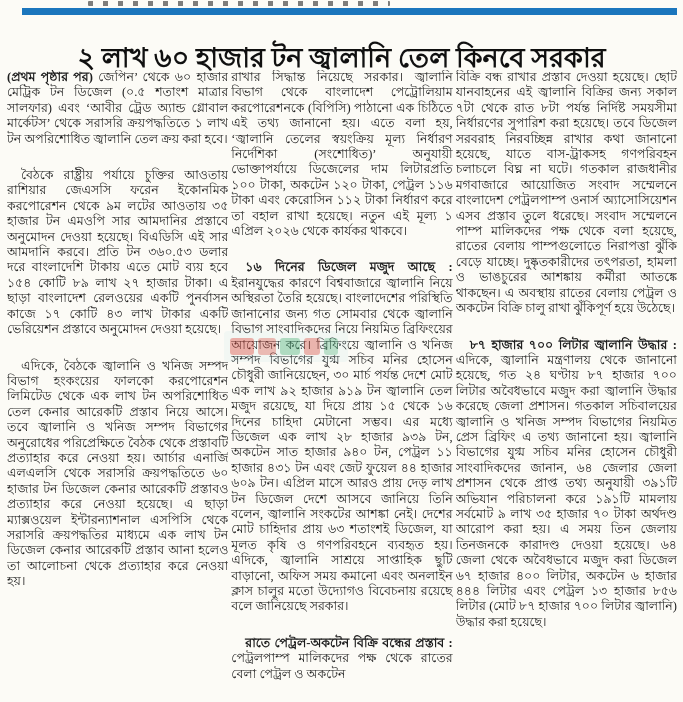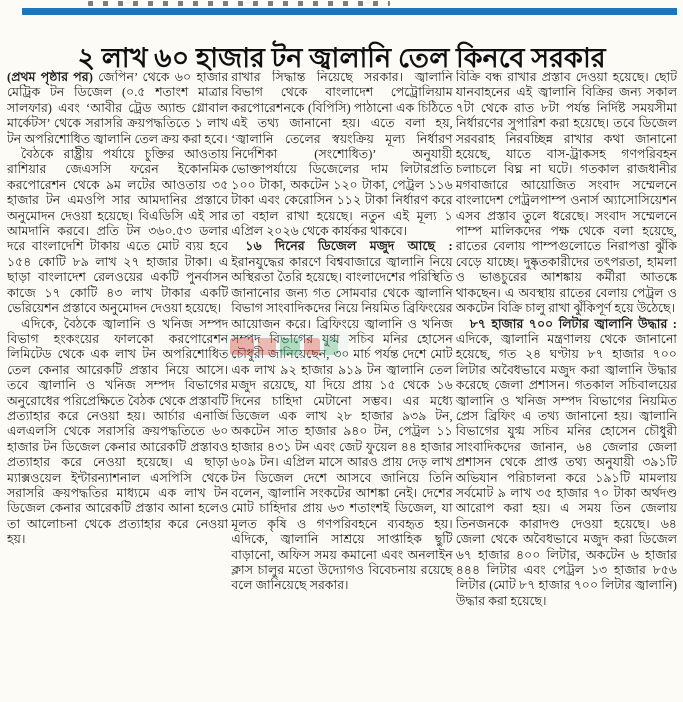--- a/index.html
+++ b/index.html
@@ -33,21 +33,21 @@
     position:absolute;top:70px;left:7px;right:6px;bottom:4px;
     display:flex;gap:3px;
   }
   .col{
     flex:1;min-width:0;
     font-size:12.5px;line-height:15.4px;
     text-align:justify;
     overflow:hidden;
   }
   .col p{margin:0;}
-  .col p.indent{text-indent:14px;}
+  .col p.indent{text-indent:14px;margin-top:21px;}
   b.lead{font-weight:700;}
   b.lead:empty{display:none;}
 
   
   .watermark{
     position:absolute;left:224px;top:331px;width:124px;height:31px;
     display:flex;align-items:center;gap:4px;padding:3px 6px;box-sizing:border-box;
     background:rgba(140,205,215,.16);
     border-radius:4px;
     opacity:.6;filter:blur(.7px);
@@ -85,20 +85,23 @@
       </p>
     </div>
 
     <div class="col">
       <p>
         <span>রাখার সিদ্ধান্ত নিয়েছে সরকার। জ্বালানি বিভাগ থেকে বাংলাদেশ পেট্রোলিয়াম করপোরেশনকে (বিপিসি) পাঠানো এক চিঠিতে এই তথ্য জানানো হয়। এতে বলা হয়, ‘জ্বালানি তেলের স্বয়ংক্রিয় মূল্য নির্ধারণ নির্দেশিকা (সংশোধিত)’ অনুযায়ী ভোক্তাপর্যায়ে ডিজেলের দাম লিটারপ্রতি ১০০ টাকা, অকটেন ১২০ টাকা, পেট্রল ১১৬ টাকা এবং কেরোসিন ১১২ টাকা নির্ধারণ করে তা বহাল রাখা হয়েছে। নতুন এই মূল্য ১ এপ্রিল ২০২৬ থেকে কার্যকর থাকবে।</span>
       </p>
       <p class="indent">
         <b class="lead">১৬ দিনের ডিজেল মজুদ আছে :</b><span> ইরানযুদ্ধের কারণে বিশ্ববাজারে জ্বালানি নিয়ে অস্থিরতা তৈরি হয়েছে। বাংলাদেশের পরিস্থিতি জানানোর জন্য গত সোমবার থেকে জ্বালানি বিভাগ সাংবাদিকদের নিয়ে নিয়মিত ব্রিফিংয়ের আয়োজন করে। ব্রিফিংয়ে জ্বালানি ও খনিজ সম্পদ বিভাগের যুগ্ম সচিব মনির হোসেন চৌধুরী জানিয়েছেন, ৩০ মার্চ পর্যন্ত দেশে মোট এক লাখ ৯২ হাজার ৯১৯ টন জ্বালানি তেল মজুদ রয়েছে, যা দিয়ে প্রায় ১৫ থেকে ১৬ দিনের চাহিদা মেটানো সম্ভব। এর মধ্যে ডিজেল এক লাখ ২৮ হাজার ৯৩৯ টন, অকটেন সাত হাজার ৯৪০ টন, পেট্রল ১১ হাজার ৪৩১ টন এবং জেট ফুয়েল ৪৪ হাজার ৬০৯ টন। এপ্রিল মাসে আরও প্রায় দেড় লাখ টন ডিজেল দেশে আসবে জানিয়ে তিনি বলেন, জ্বালানি সংকটের আশঙ্কা নেই। দেশের মোট চাহিদার প্রায় ৬৩ শতাংশই ডিজেল, যা মূলত কৃষি ও গণপরিবহনে ব্যবহৃত হয়। এদিকে, জ্বালানি সাশ্রয়ে সাপ্তাহিক ছুটি বাড়ানো, অফিস সময় কমানো এবং অনলাইন ক্লাস চালুর মতো উদ্যোগও বিবেচনায় রয়েছে বলে জানিয়েছে সরকার।</span>
       </p>
+      <p class="indent">
+        <b class="lead">রাতে পেট্রল-অকটেন বিক্রি বন্ধের প্রস্তাব :</b><span> পেট্রলপাম্প মালিকদের পক্ষ থেকে রাতের বেলা পেট্রল ও অকটেন</span>
+      </p>
     </div>
 
     <div class="col">
       <p>
         <span>বিক্রি বন্ধ রাখার প্রস্তাব দেওয়া হয়েছে। ছোট যানবাহনের এই জ্বালানি বিক্রির জন্য সকাল ৭টা থেকে রাত ৮টা পর্যন্ত নির্দিষ্ট সময়সীমা নির্ধারণের সুপারিশ করা হয়েছে। তবে ডিজেল সরবরাহ নিরবচ্ছিন্ন রাখার কথা জানানো হয়েছে, যাতে বাস-ট্রাকসহ গণপরিবহন চলাচলে বিঘ্ন না ঘটে। গতকাল রাজধানীর মগবাজারে আয়োজিত সংবাদ সম্মেলনে বাংলাদেশ পেট্রলপাম্প ওনার্স অ্যাসোসিয়েশন এসব প্রস্তাব তুলে ধরেছে। সংবাদ সম্মেলনে পাম্প মালিকদের পক্ষ থেকে বলা হয়েছে, রাতের বেলায় পাম্পগুলোতে নিরাপত্তা ঝুঁকি বেড়ে যাচ্ছে। দুষ্কৃতকারীদের তৎপরতা, হামলা ও ভাঙচুরের আশঙ্কায় কর্মীরা আতঙ্কে থাকছেন। এ অবস্থায় রাতের বেলায় পেট্রল ও অকটেন বিক্রি চালু রাখা ঝুঁকিপূর্ণ হয়ে উঠেছে।</span>
       </p>
       <p class="indent">
         <b class="lead">৮৭ হাজার ৭০০ লিটার জ্বালানি উদ্ধার :</b><span> এদিকে, জ্বালানি মন্ত্রণালয় থেকে জানানো হয়েছে, গত ২৪ ঘণ্টায় ৮৭ হাজার ৭০০ লিটার অবৈধভাবে মজুদ করা জ্বালানি উদ্ধার করেছে জেলা প্রশাসন। গতকাল সচিবালয়ের জ্বালানি ও খনিজ সম্পদ বিভাগের নিয়মিত প্রেস ব্রিফিং এ তথ্য জানানো হয়। জ্বালানি বিভাগের যুগ্ম সচিব মনির হোসেন চৌধুরী সাংবাদিকদের জানান, ৬৪ জেলার জেলা প্রশাসন থেকে প্রাপ্ত তথ্য অনুযায়ী ৩৯১টি অভিযান পরিচালনা করে ১৯১টি মামলায় সর্বমোট ৯ লাখ ৩৫ হাজার ৭০ টাকা অর্থদণ্ড আরোপ করা হয়। এ সময় তিন জেলায় তিনজনকে কারাদণ্ড দেওয়া হয়েছে। ৬৪ জেলা থেকে অবৈধভাবে মজুদ করা ডিজেল ৬৭ হাজার ৪০০ লিটার, অকটেন ৬ হাজার ৪৪৪ লিটার এবং পেট্রল ১৩ হাজার ৮৫৬ লিটার (মোট ৮৭ হাজার ৭০০ লিটার জ্বালানি) উদ্ধার করা হয়েছে।</span>
       </p>
     </div>

